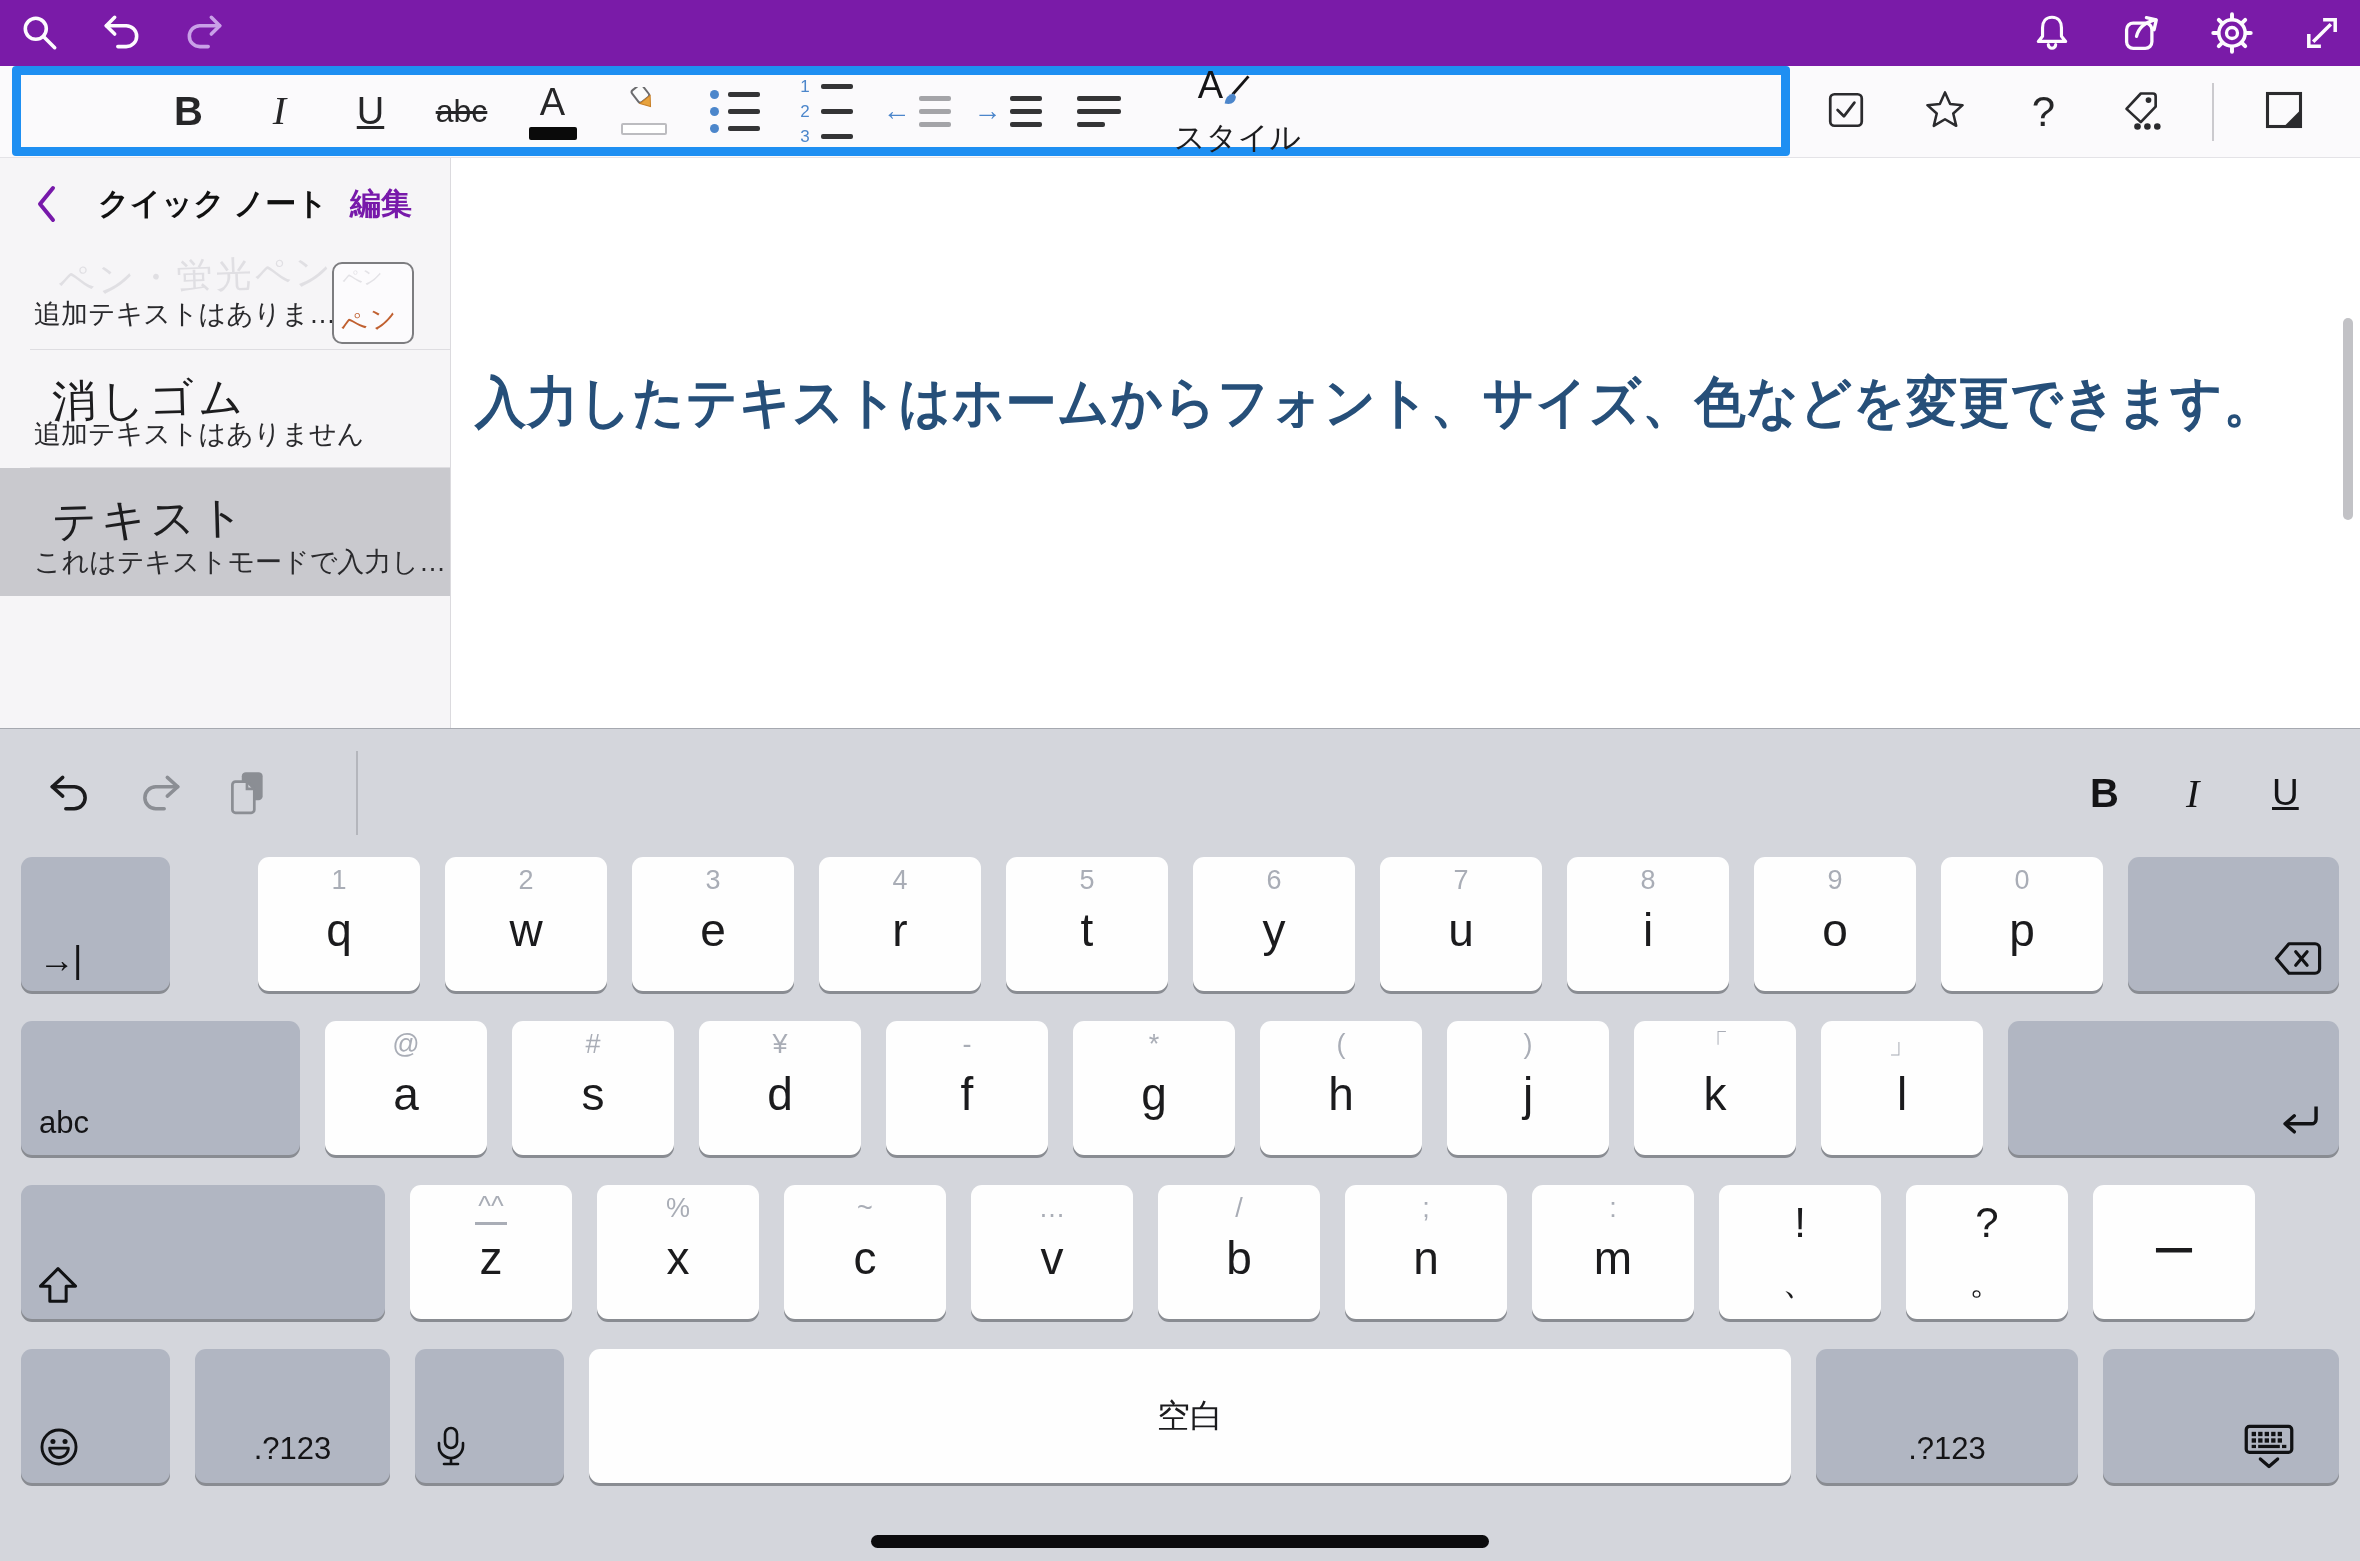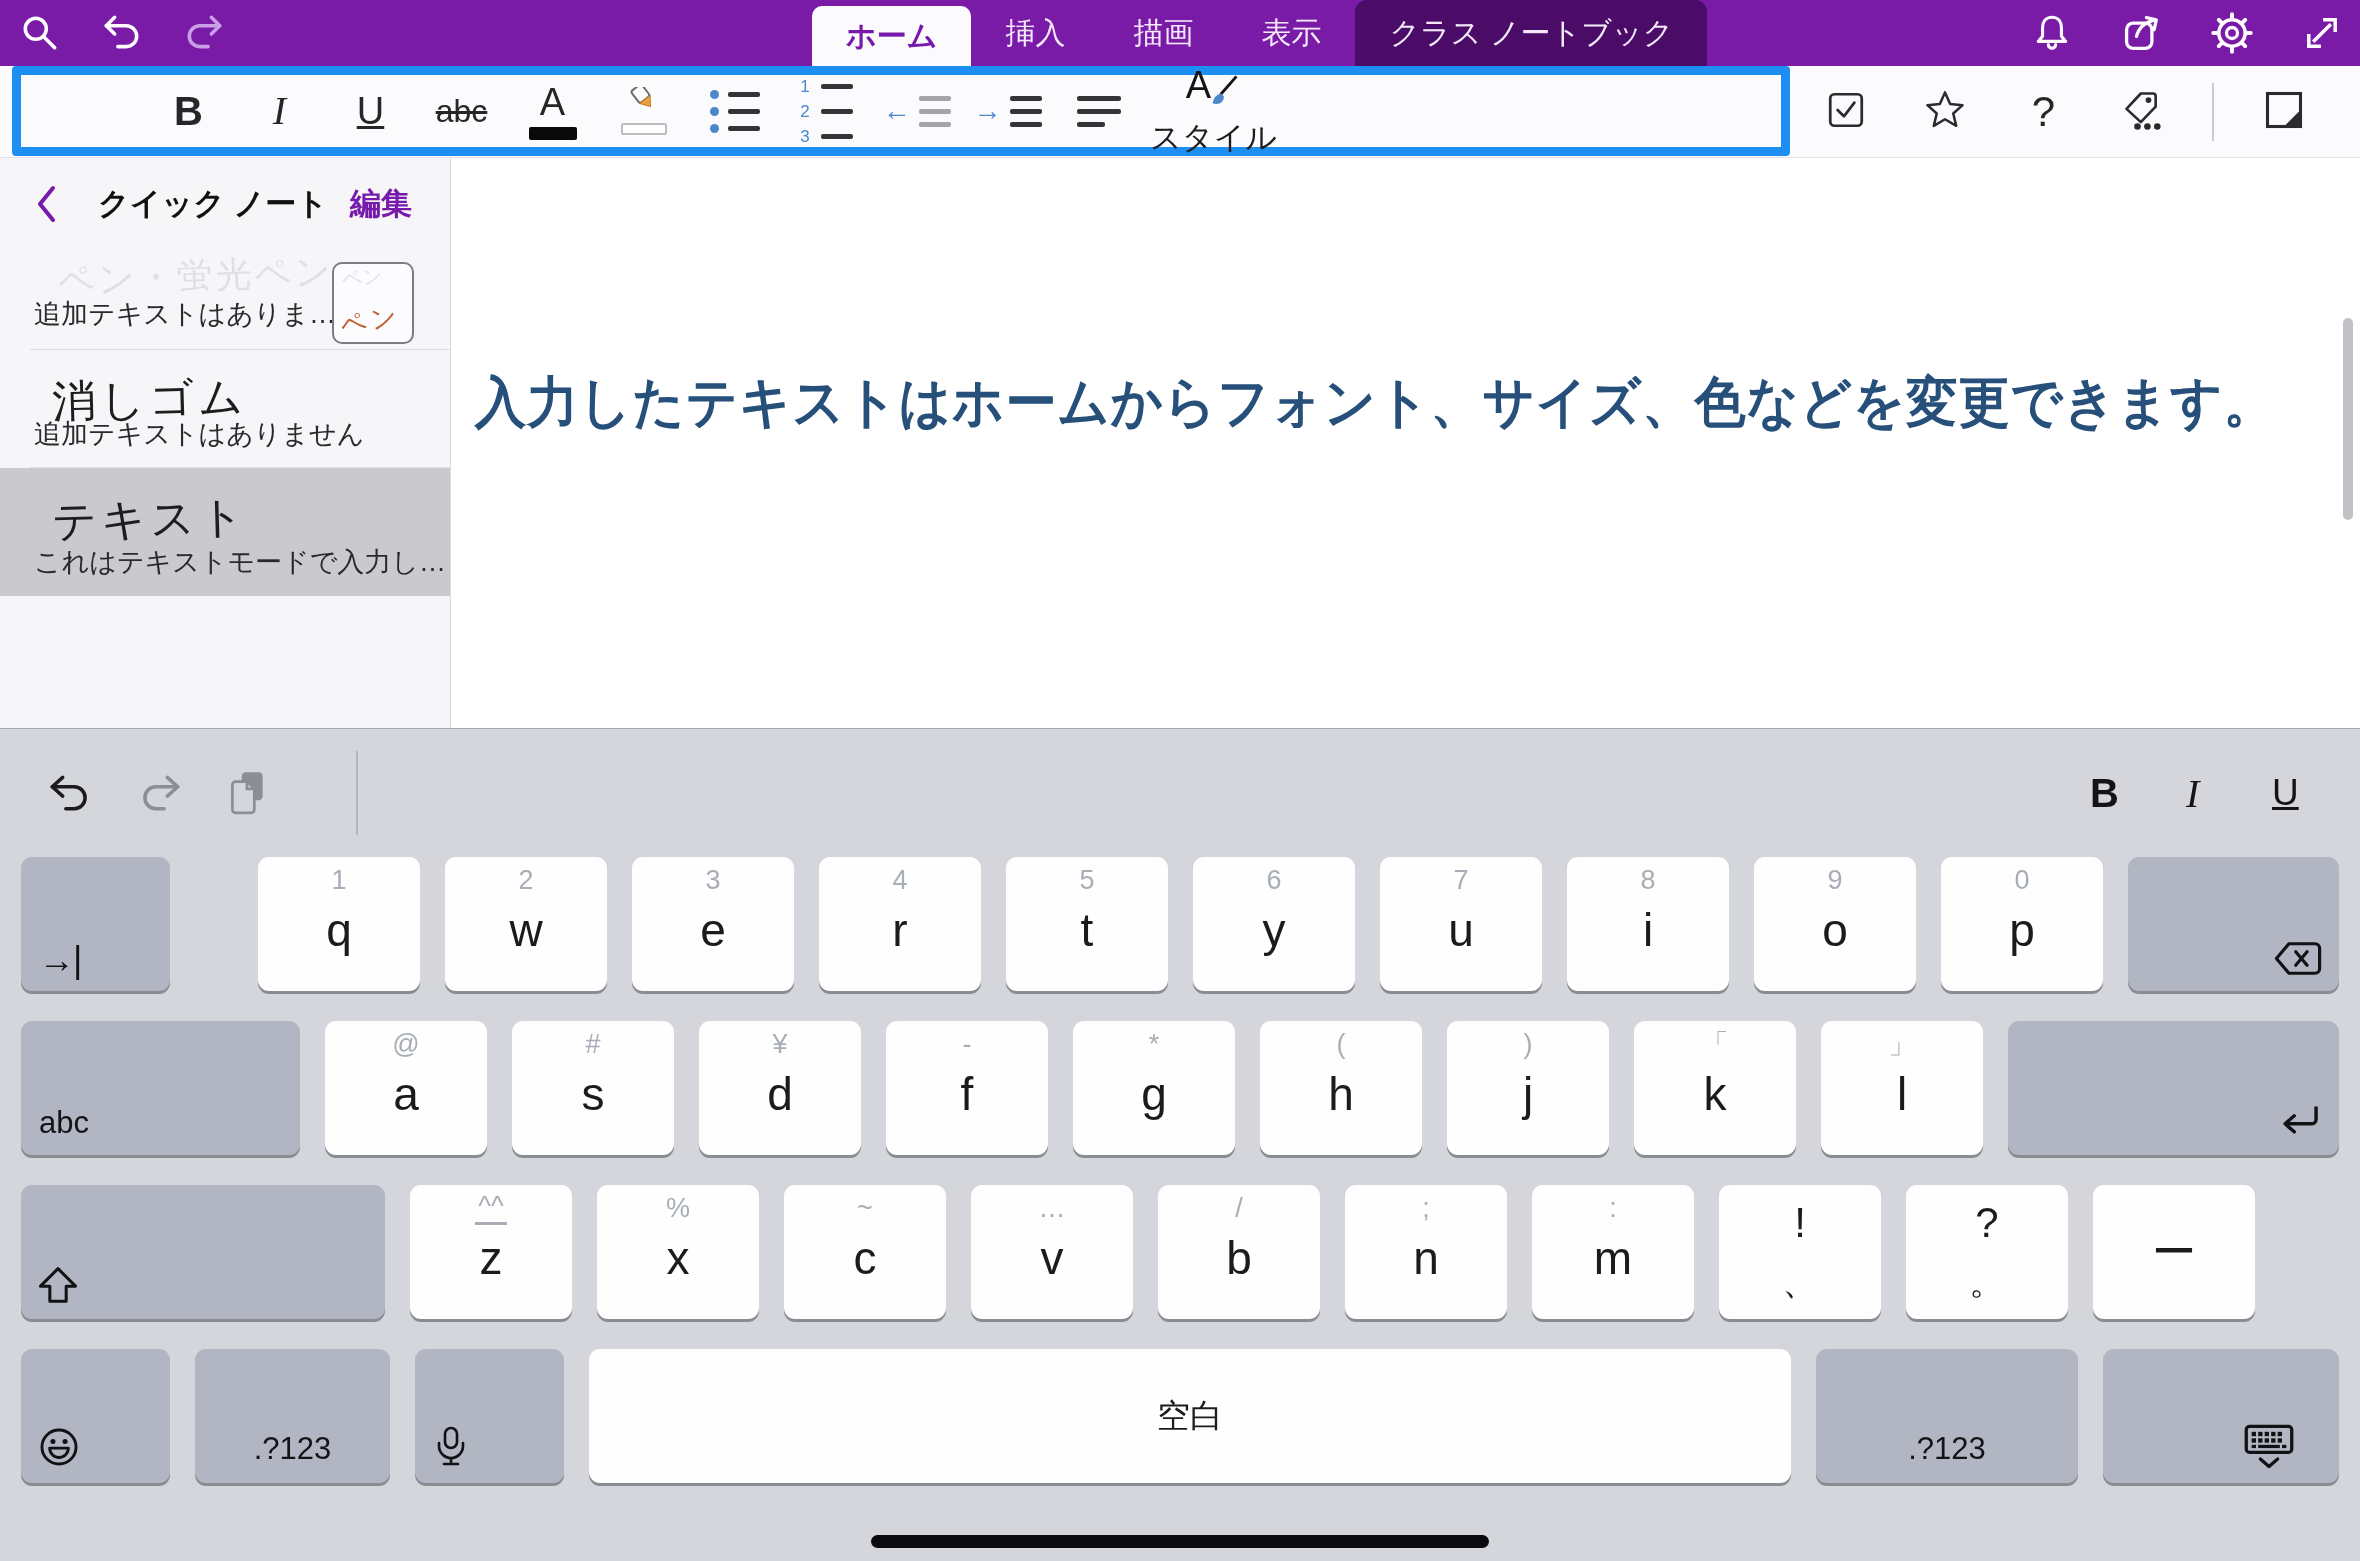--- a/index.html
+++ b/index.html
@@ -34,21 +34,21 @@
   .listicon { display:flex; flex-direction:column; gap:8px; }
   .listicon .lrow { display:flex; align-items:center; gap:9px; }
   .ldot { width:9px; height:9px; border-radius:50%; background:#4C86CB; }
   .lnum { width:14px; font-size:17px; color:#4C86CB; text-align:center; line-height:1; }
   .lbar { width:32px; height:5px; background:#343436; border-radius:2px; }
   .lbar.gray { background:#A4A4A8; }
   .indicon { display:flex; align-items:center; gap:8px; }
   .indicon .arr { font-size:28px; color:#4C86CB; line-height:1; }
   .alignicon { display:flex; flex-direction:column; gap:8px; align-items:flex-start; }
   .stylebtn { display:flex; align-items:center; gap:10px; margin-left:6px; }
-  .stylebtn .slabel { font-size:31px; color:#1c1c1e; white-space:nowrap; }
+  .stylebtn .slabel { font-size:31px; color:#1c1c1e; white-space:nowrap;margin-left:24px; }
   .ribbon-right { position:absolute; left:1800px; top:0; height:92px; display:flex; align-items:center; gap:8px; }
   .rdiv { width:2px; height:58px; background:#CBCACE; margin:0 16px; }
 
   
   .body { position:absolute; left:0; top:158px; width:2360px; height:570px; background:#fff; }
   .sidebar { position:absolute; left:0; top:0; width:450px; height:570px; background:#F6F5F7; }
   .vdiv { position:absolute; left:450px; top:0; width:1px; height:570px; background:#DBDADE; }
   .sb-head { position:absolute; left:0; top:0; width:450px; height:92px; display:flex; align-items:center;font-weight:bold; }
   .sb-back { margin-left:34px; width:36px; height:44px; display:flex; align-items:center; cursor:pointer; }
   .sb-title { margin-left:28px; font-size:31px; color:#111; }
@@ -116,27 +116,20 @@
             <path d="M6 13 H25 a10 10 0 0 1 0 20 h-8" fill="none" stroke="#FDFBFE" stroke-width="3.4" stroke-linecap="round"></path>
           </svg>
         </span>
         <span class="tb-icon">
           <svg viewBox="0 0 42 40" width="44" height="42">
             <path d="M28 5 L36 13 L28 21" fill="none" stroke="#C9A0E8" stroke-width="3.4" stroke-linecap="round" stroke-linejoin="round"></path>
             <path d="M36 13 H17 a10 10 0 0 0 0 20 h8" fill="none" stroke="#C9A0E8" stroke-width="3.4" stroke-linecap="round"></path>
           </svg>
         </span>
       </div>
-    <nav class="tabs" id="tabs">
-        <div class="tab active">ホーム</div>
-        <div class="tab">挿入</div>
-        <div class="tab">描画</div>
-        <div class="tab">表示</div>
-        <div class="tab dark">クラス ノートブック</div>
-      </nav>
     <div class="tb-right" id="tb-right">
         <span class="tb-icon">
           <svg viewBox="0 0 40 40" width="42" height="42">
             <path d="M20 5 C14 5 11 9.5 11 15 V23 L7 28 H33 L29 23 V15 C29 9.5 26 5 20 5 Z" fill="none" stroke="#FDFBFE" stroke-width="3" stroke-linejoin="round"></path>
             <path d="M16.5 31 a3.5 3.5 0 0 0 7 0" fill="none" stroke="#FDFBFE" stroke-width="3" stroke-linecap="round"></path>
           </svg>
         </span>
         <span class="tb-icon">
           <svg viewBox="0 0 40 40" width="44" height="44">
             <rect x="6" y="11" width="23" height="23" rx="6" fill="none" stroke="#FDFBFE" stroke-width="3"></rect>

